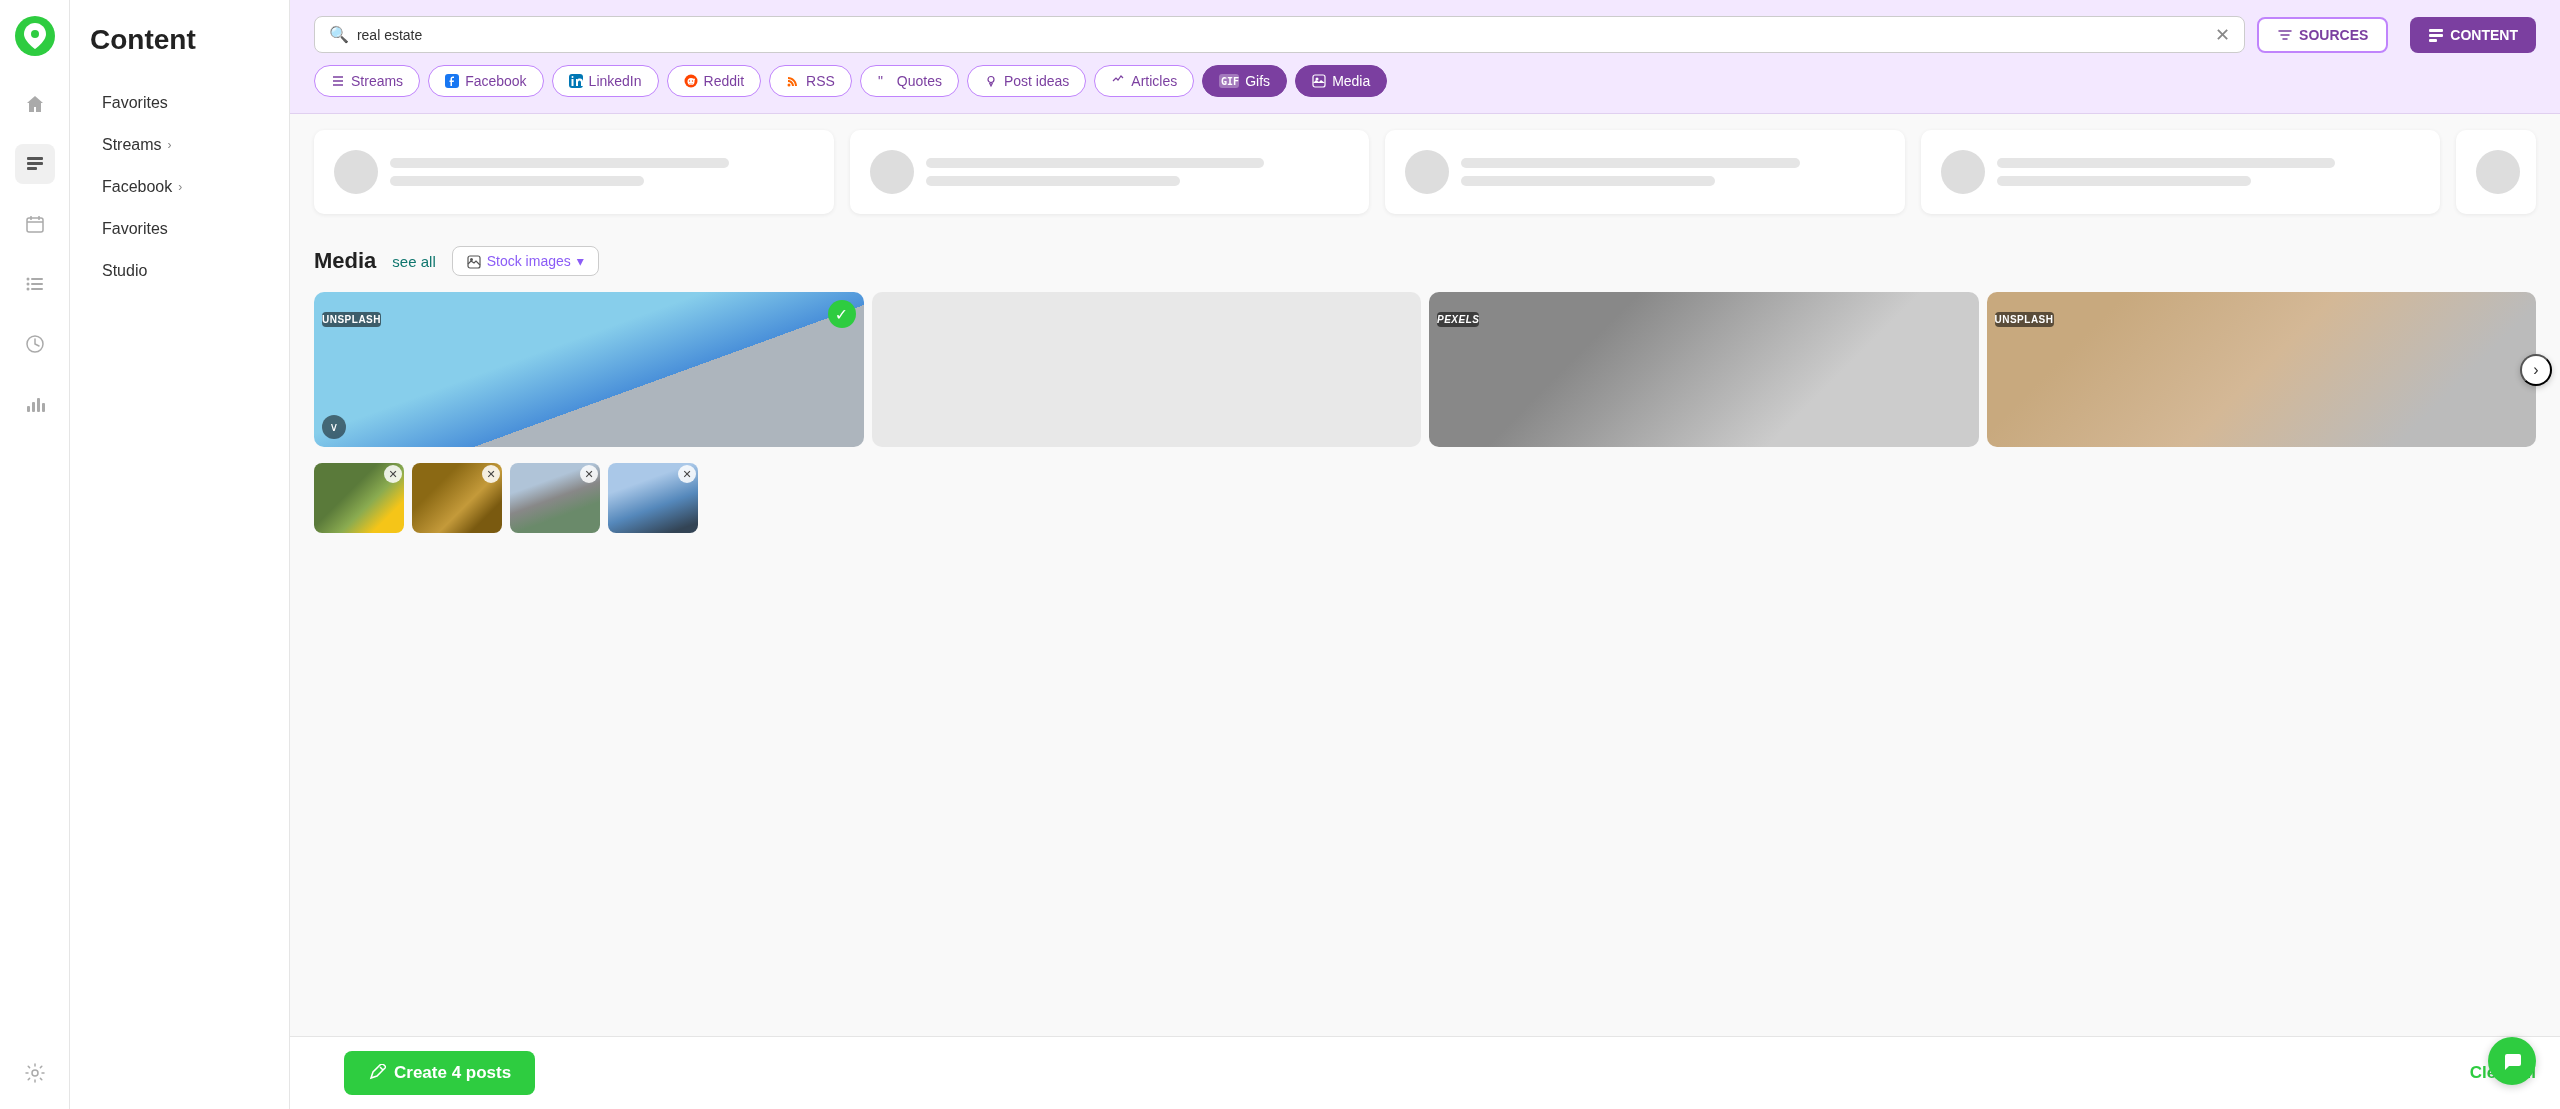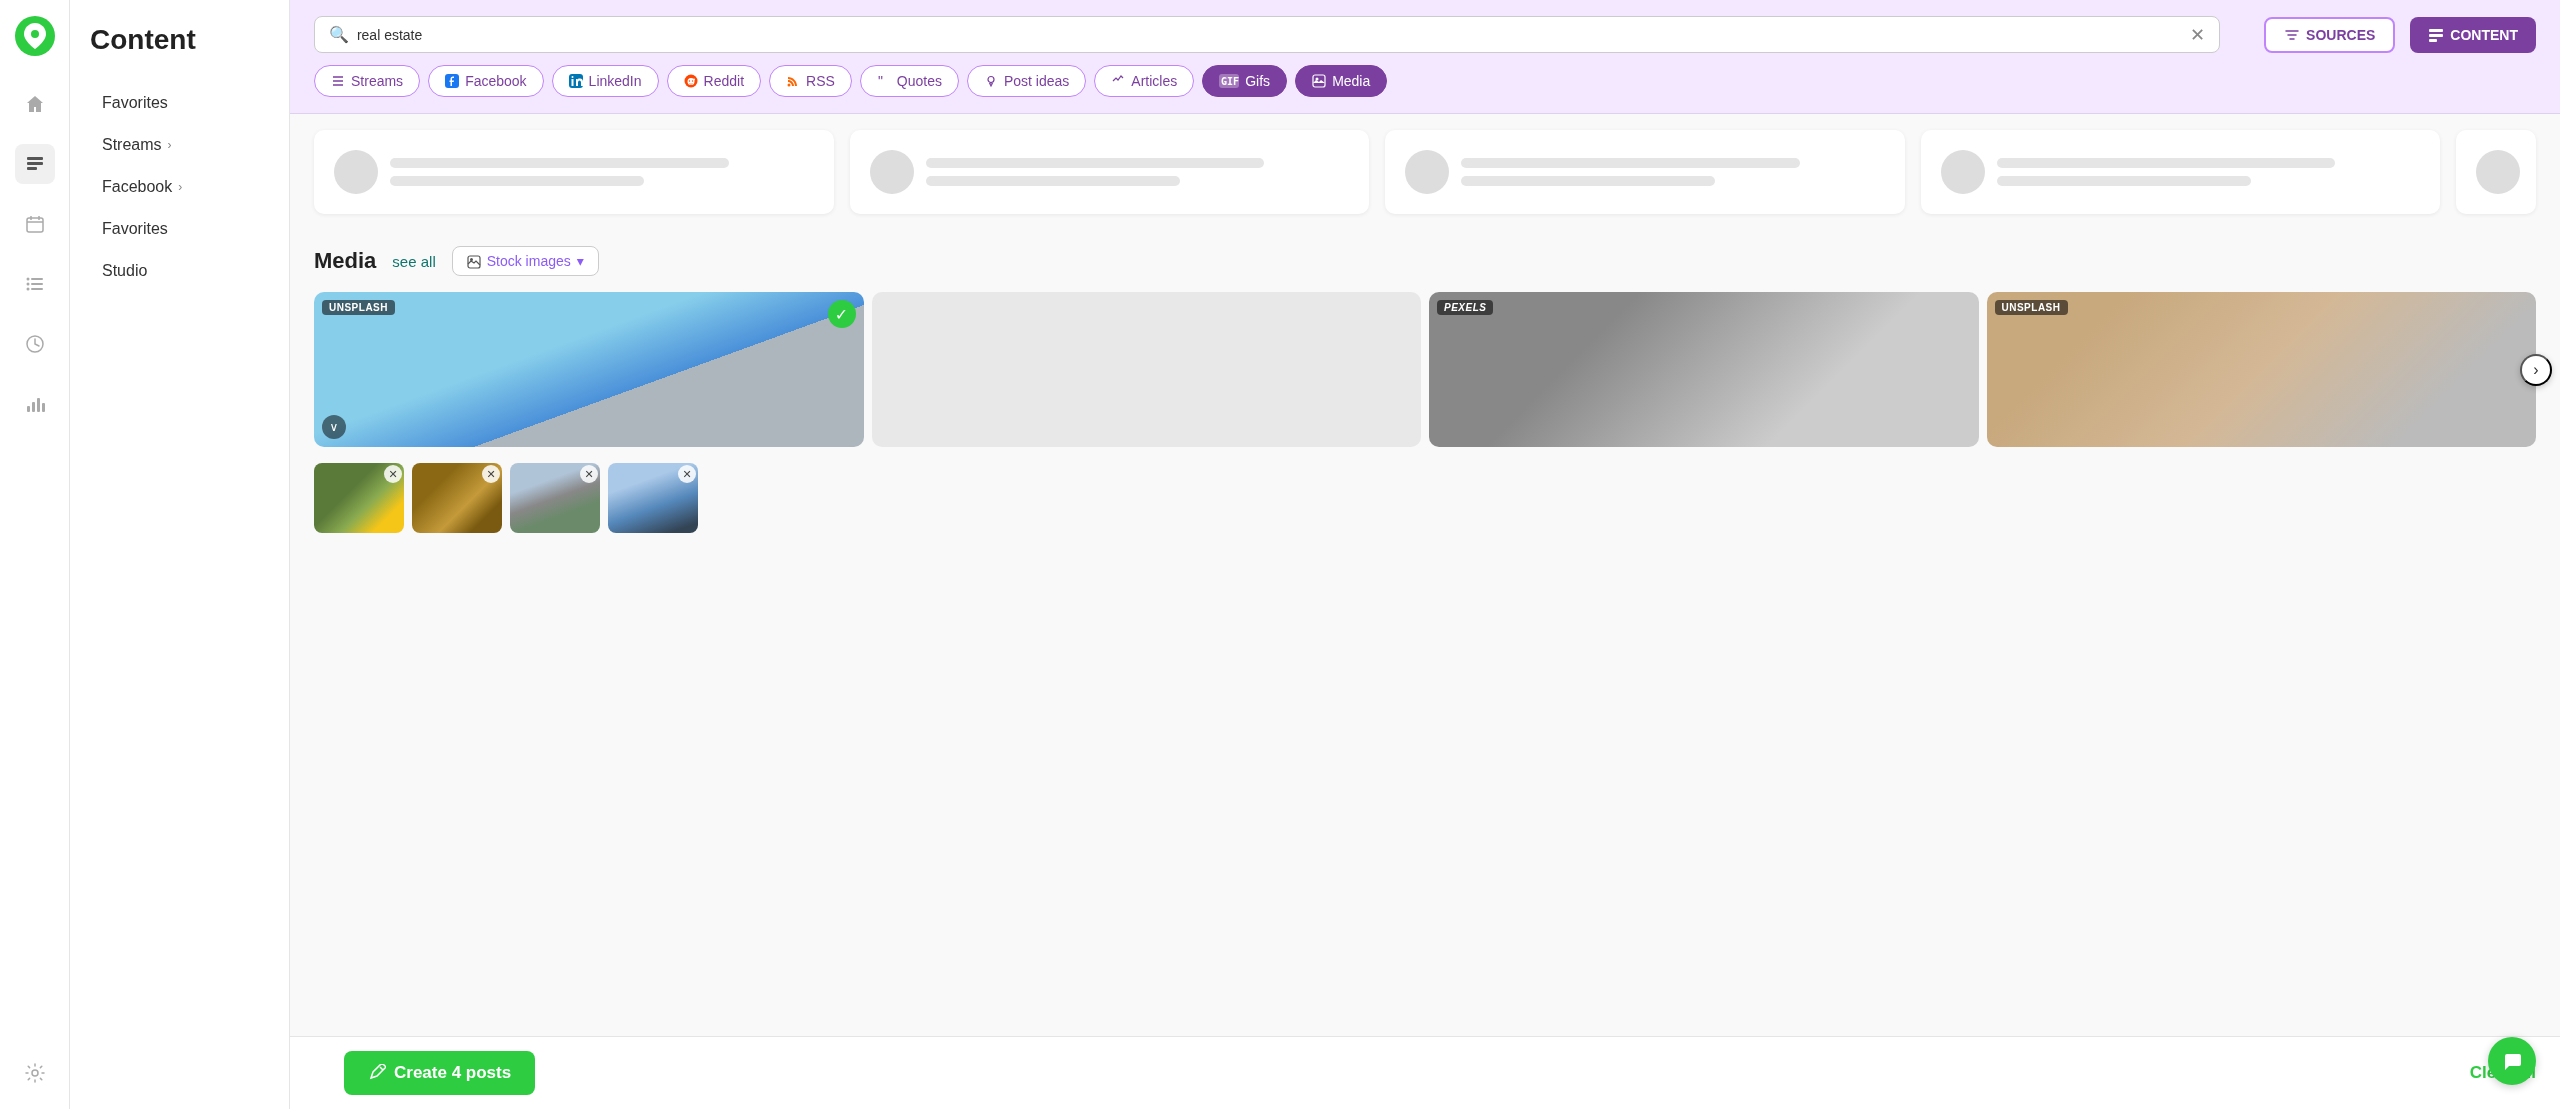--- a/index.html
+++ b/index.html
@@ -98,22 +98,21 @@
       font-size: 14px;
       flex: 1;
       color: #333;
     }
     .search-clear-btn {
       background: none; border: none; cursor: pointer;
       color: #888; font-size: 18px; line-height: 1;
     }
     .top-right-buttons {
       display: flex;
-      gap: 15px;
-      margin-left: 32px;
+      gap: 22px;
     }
     .top-btn {
       padding: 8px 18px;
       border-radius: 8px;
       border: none;
       cursor: pointer;
       font-size: 14px;
       font-weight: 600;
       display: flex;
       align-items: center;
@@ -235,27 +234,27 @@
     .media-item {
       flex: 1;
       border-radius: 10px;
       overflow: hidden;
       position: relative;
       min-height: 160px;
       background: #ccc;
     }
     .media-badge {
       position: absolute;
-      top: 8px;
+      top: 20px;
       left: 8px;
       background: rgba(0,0,0,0.55);
       color: #fff;
       font-size: 10px;
       font-weight: 700;
-      padding: 2px 7px;
+      padding: 2px 0;
       border-radius: 4px;
       letter-spacing: 0.5px;
     }
     .media-check {
       position: absolute;
       top: 8px;
       right: 8px;
       width: 28px; height: 28px;
       border-radius: 50%;
       background: #2ecc40;

